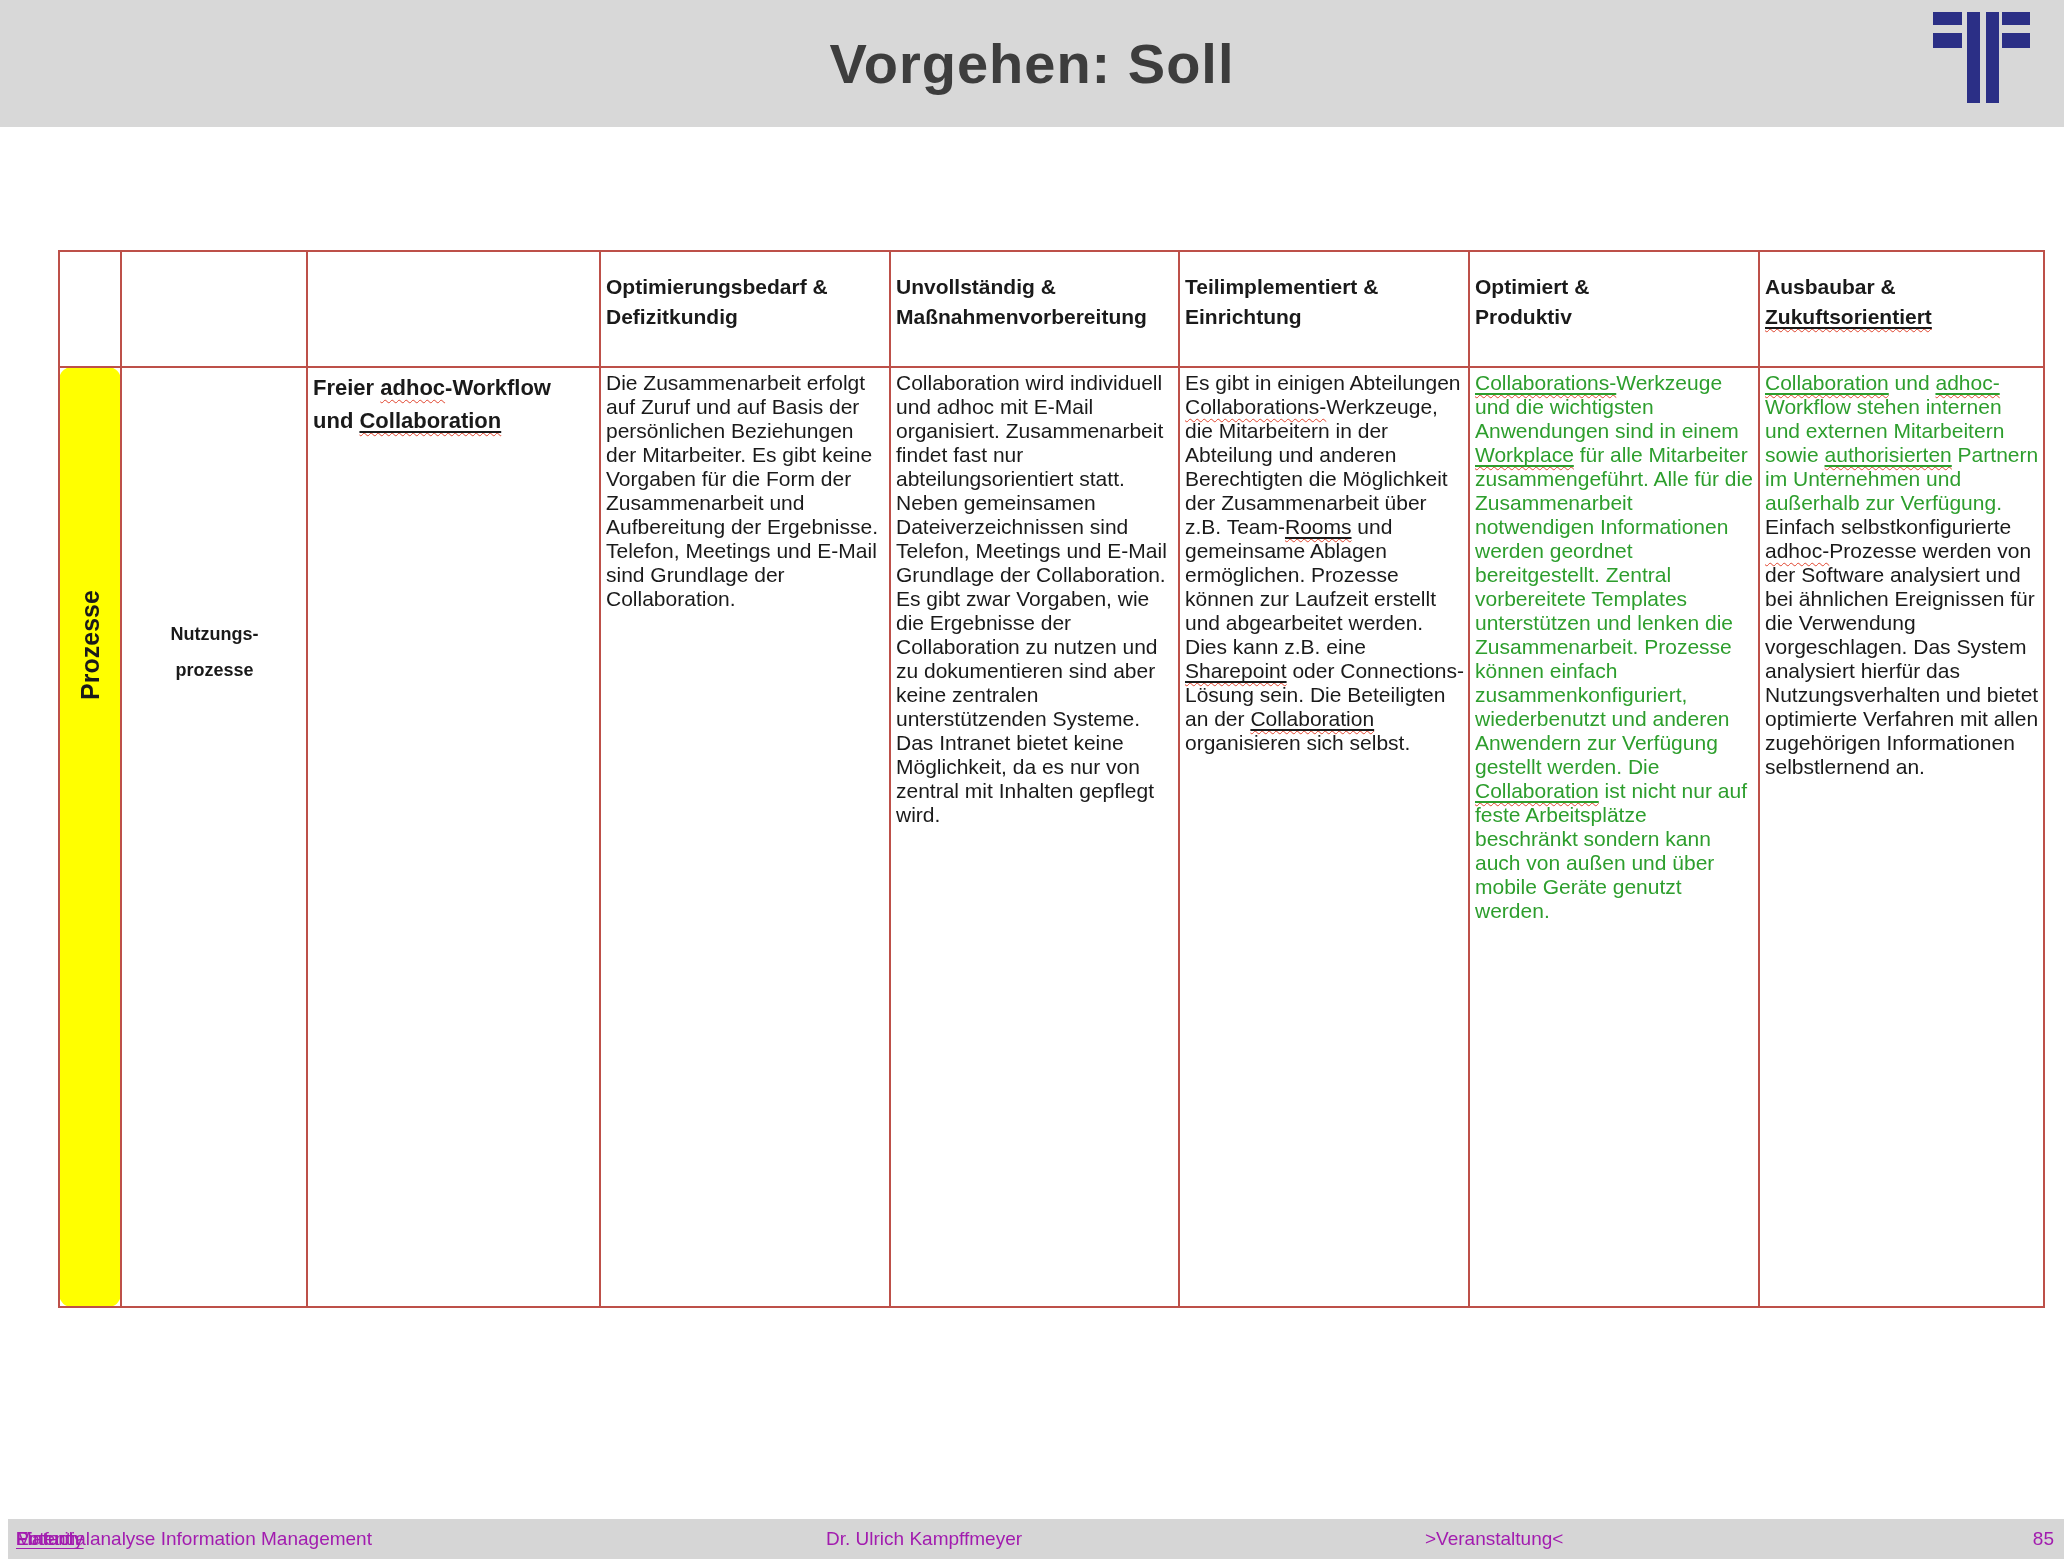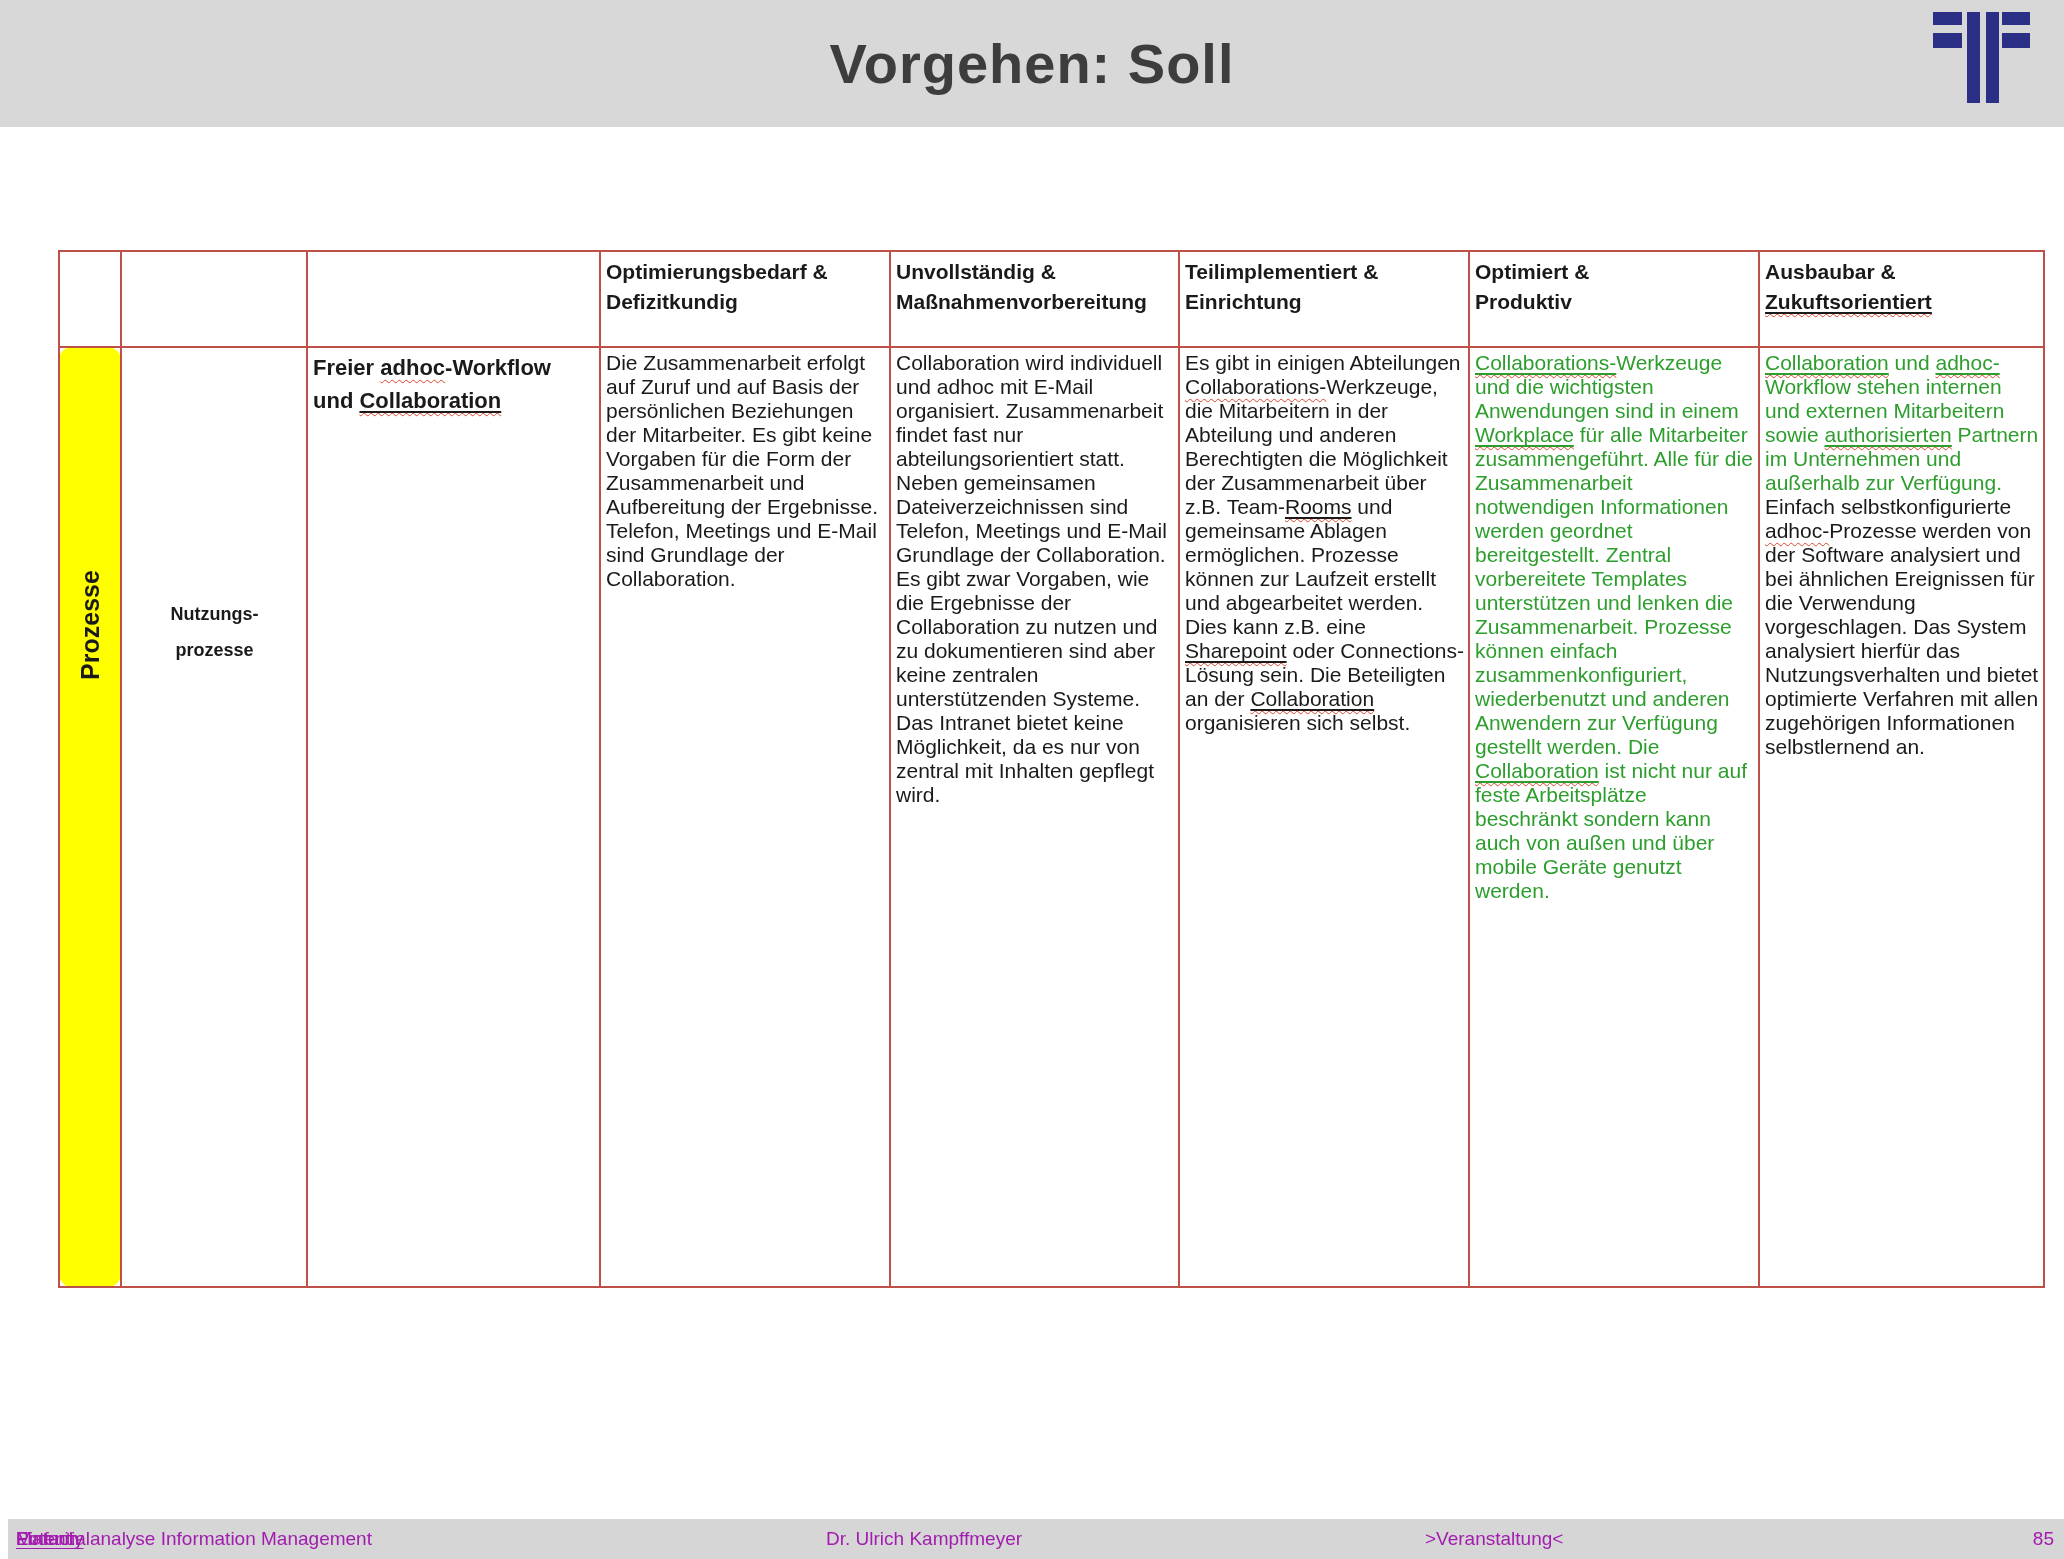--- a/index.html
+++ b/index.html
@@ -48,21 +48,21 @@
     border-collapse:collapse;table-layout:fixed;
     width:1985px;
   }
   .mtable td{
     border:2px solid var(--bd);
     vertical-align:top;
     font-size:21px;line-height:24px;
     padding:3px 4px 0 5px;
     overflow:hidden;
   }
-  tr.hrow td{height:96px;font-weight:bold;line-height:30px;padding-top:5px;white-space:pre-line;}
+  tr.hrow td{height:116px;font-weight:bold;line-height:30px;padding-top:20px;white-space:pre-line;}
   tr.brow td{height:940px;border-radius:13px;}
 
   td.cat{background:#ffff00;position:relative;padding:0;}
   .cat-label{
     position:absolute;top:277px;left:50%;
     transform:translate(-50%,-50%) rotate(-90deg);
     white-space:nowrap;font-weight:bold;font-size:25px;
   }
   td.sub{padding-top:248px;text-align:center;font-weight:bold;
          font-size:18px;line-height:36px;white-space:pre-line;}

